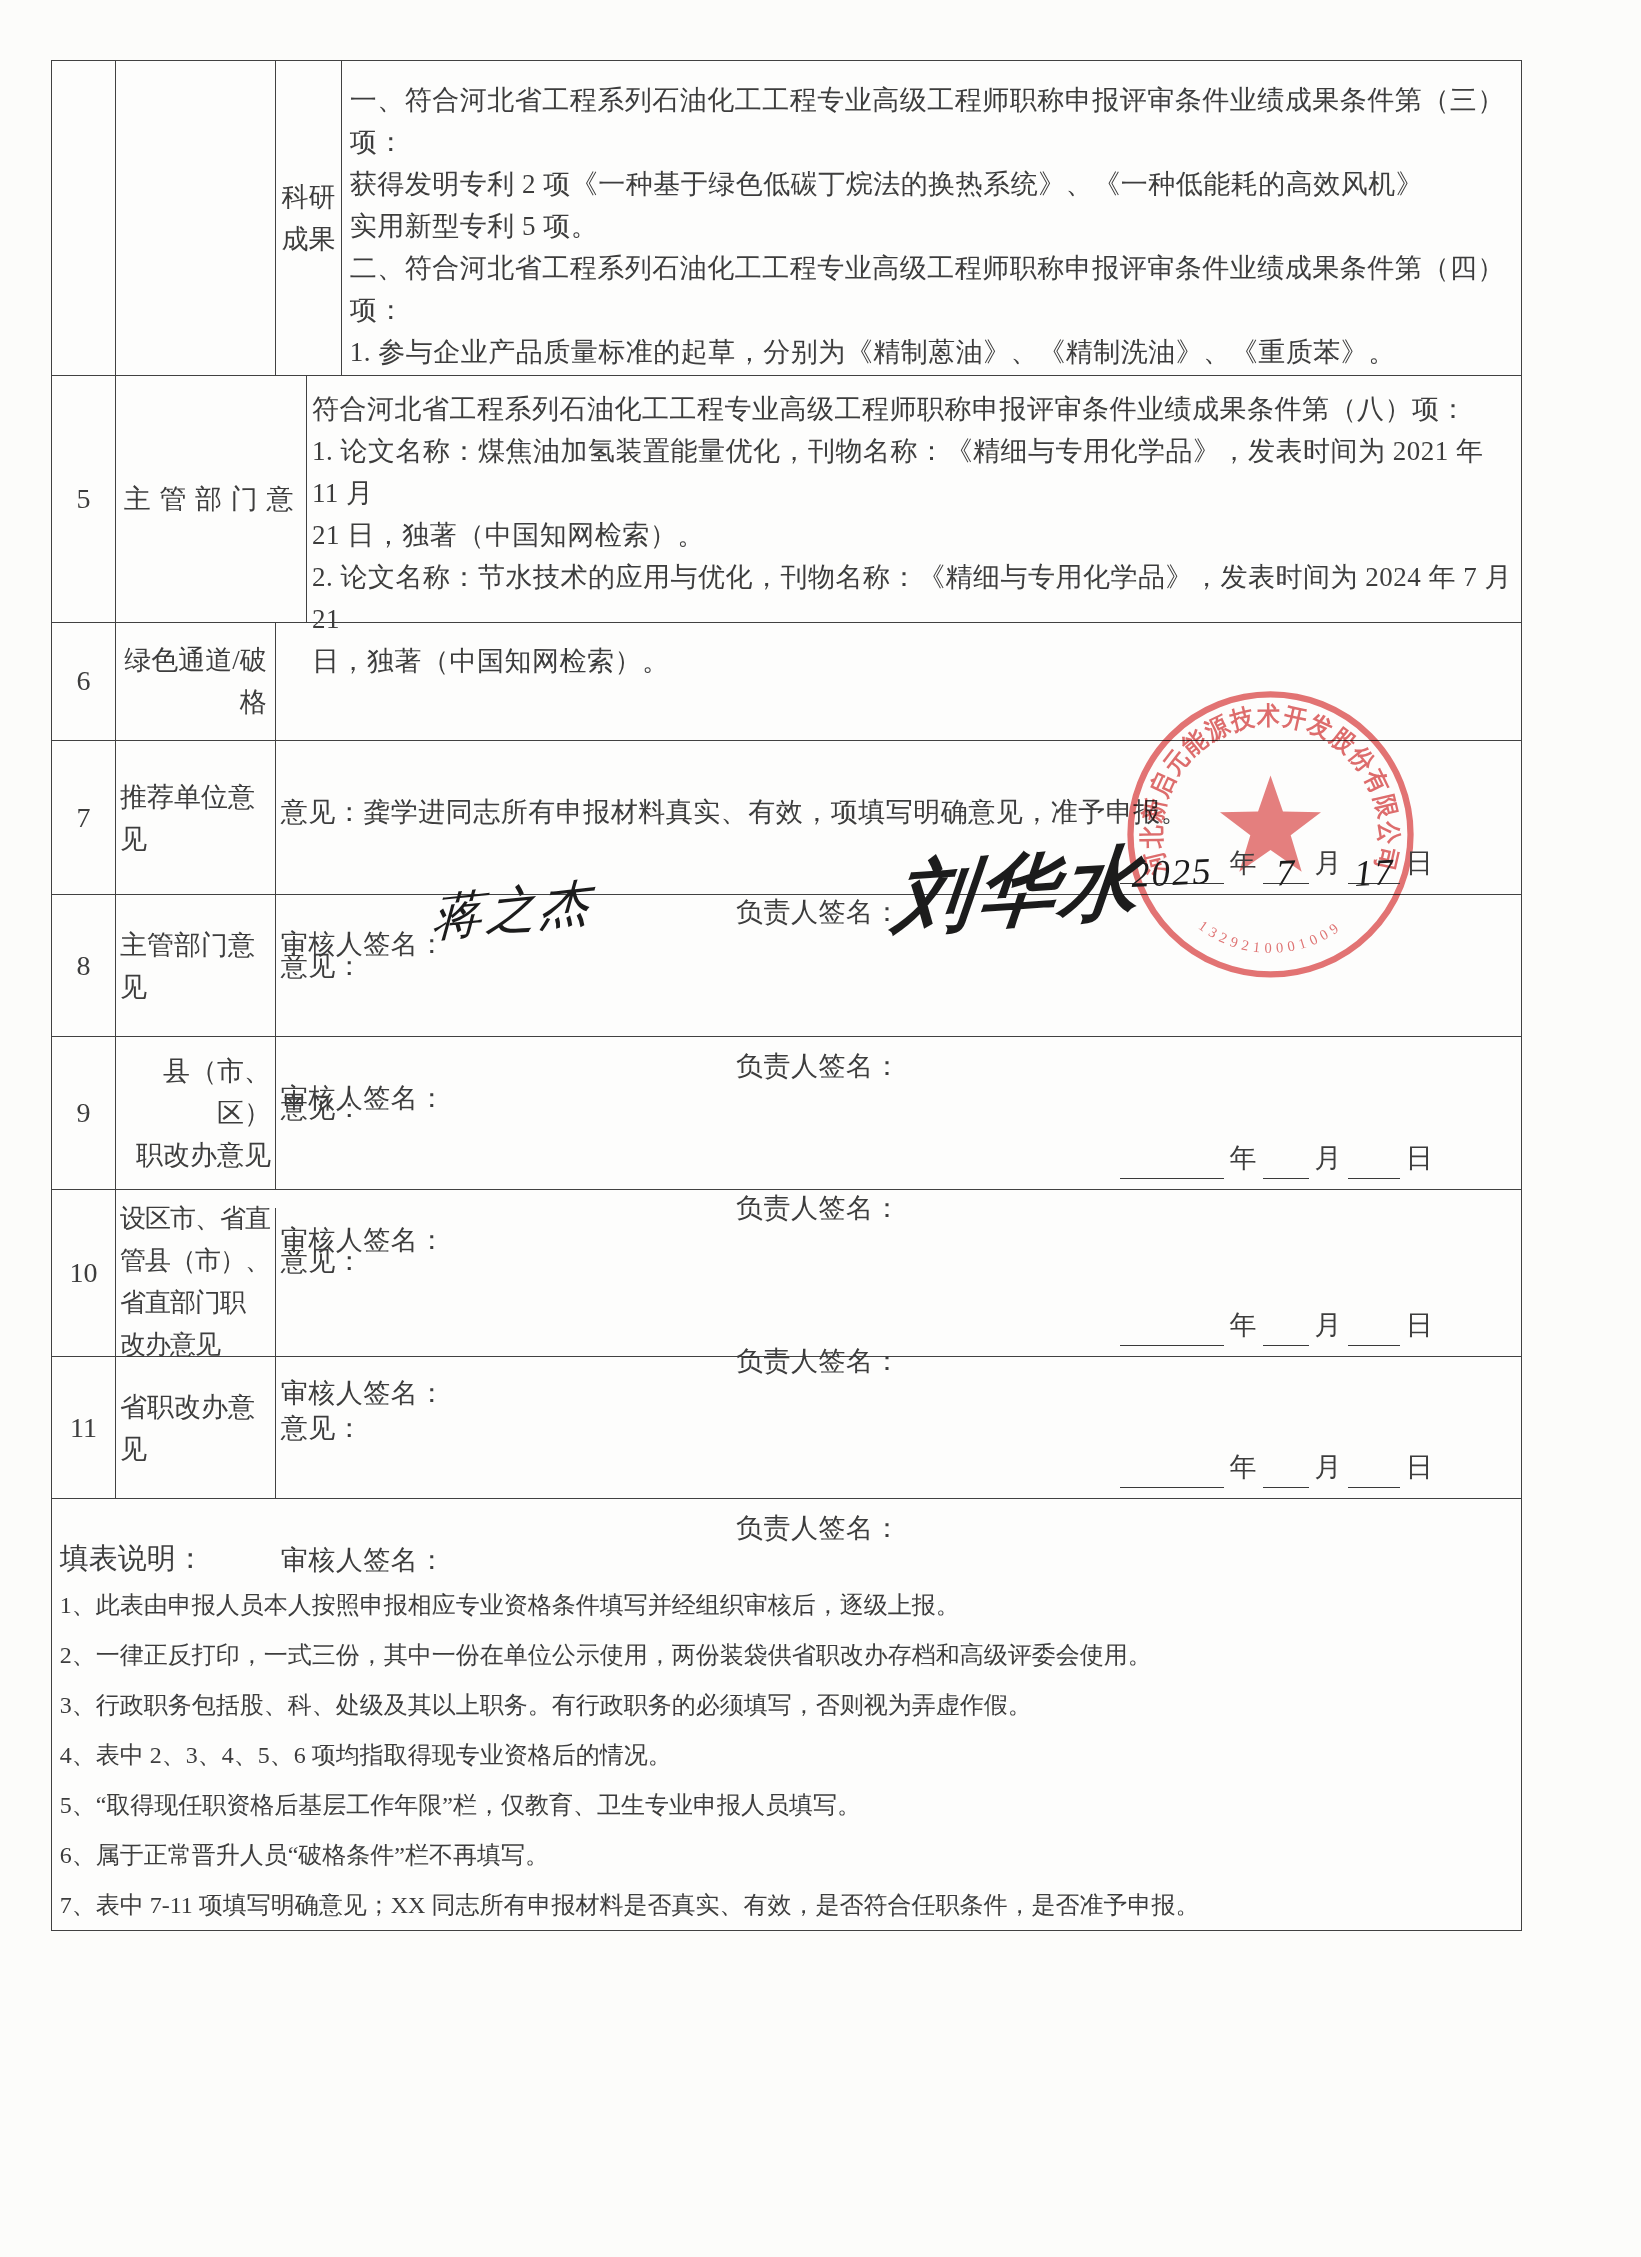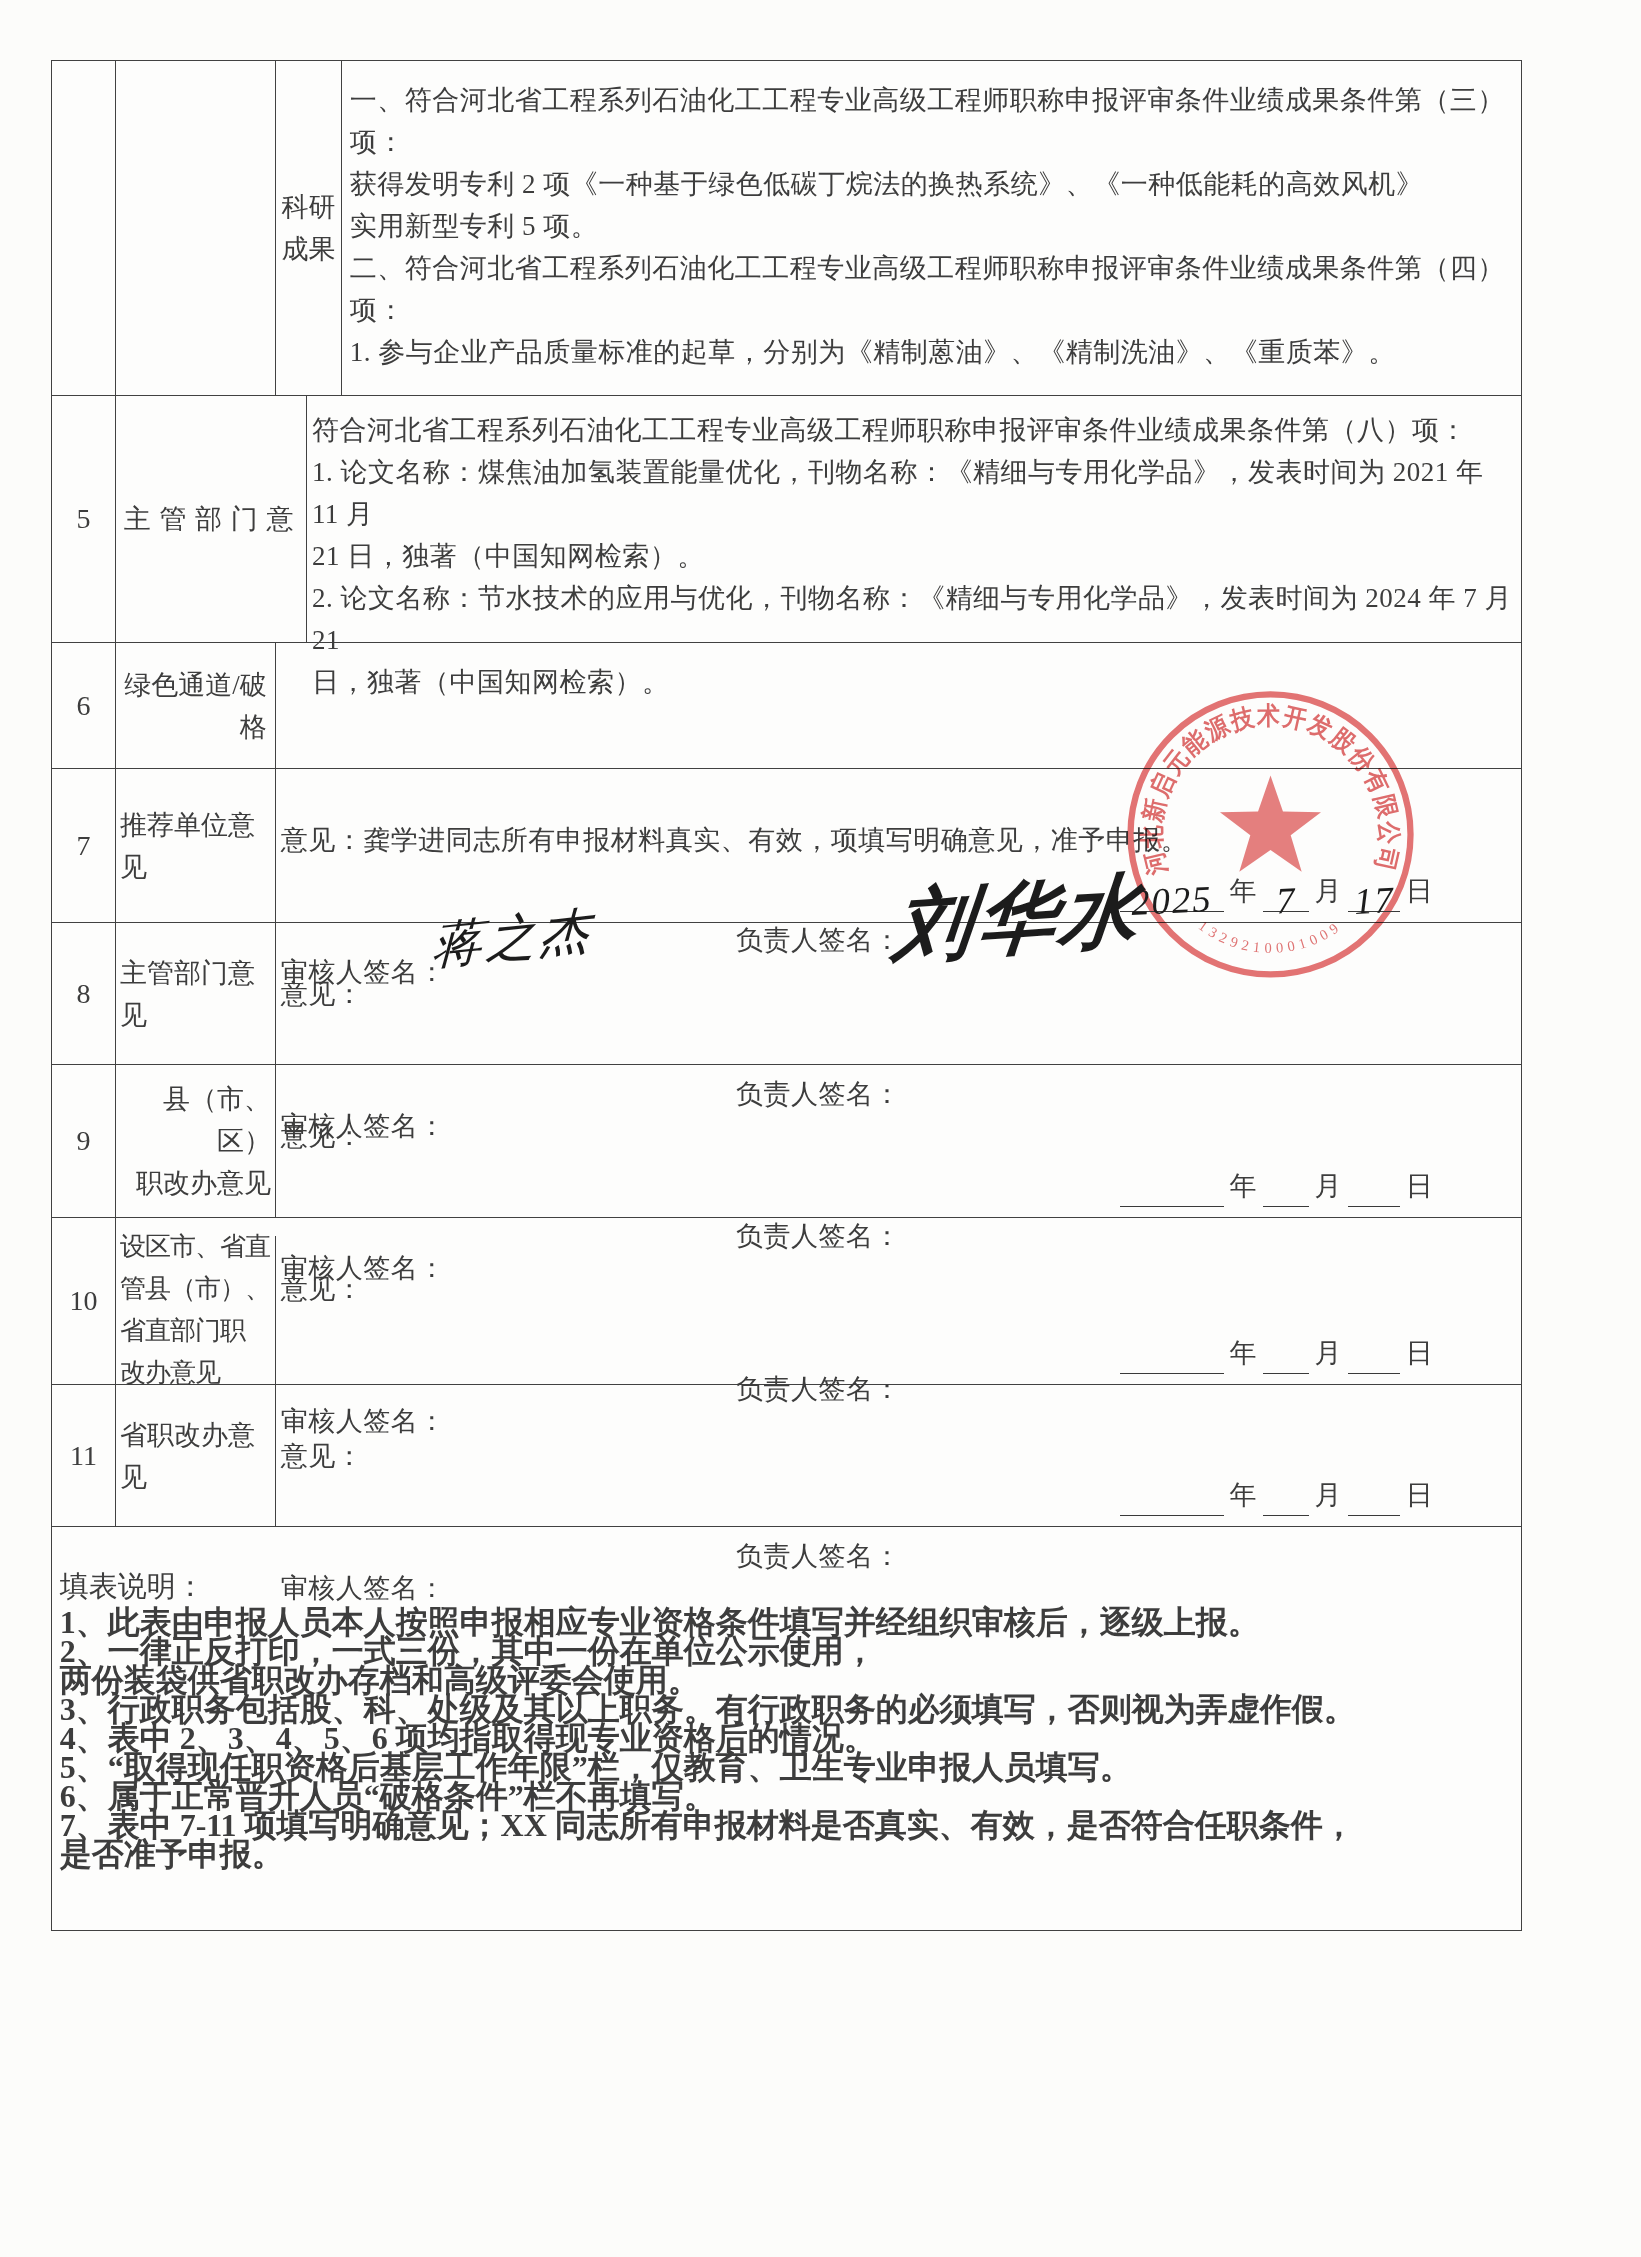--- a/index.html
+++ b/index.html
@@ -31,21 +31,21 @@
   .sig-reviewer{left:156px;top:7.7px;font-size:50px;transform:rotate(-6deg) skewX(-8deg);}
   .sig-approver{left:618px;top:-11.6px;font-size:79px;font-weight:bold;transform:rotate(-4deg) skewX(-10deg);z-index:7;}
   .date-line{position:absolute;bottom:9.7px;right:82px;font-size:27px;white-space:nowrap;z-index:7;}
   .date-line .unit{margin:0 5.8px 0 5.8px;}
   .blank{display:inline-block;border-bottom:1.9px solid #3a3a3a;height:33px;text-align:center;vertical-align:bottom;}
   .blank.year{width:104px;} .blank.month{width:46px;} .blank.day{width:52px;}
   .hw{display:inline-block;font-size:37px;font-style:italic;color:#1c1c1c;transform:rotate(-3deg);
       position:relative;top:1.9px;letter-spacing:1.9px;}
   .notes-row{padding:37px 9.7px 0 7.7px;box-sizing:border-box;}
   .notes-title{font-size:29px;line-height:44px;}
-  .notes-items{font-size:32px;line-height:29px;white-space:pre-line;word-break:keep-all;font-weight:bold;}
+  .notes-items{font-size:24px;line-height:50px;white-space:pre-line;word-break:keep-all;}
   .seal{position:absolute;left:1116px;top:674px;width:309px;height:319px;mix-blend-mode:multiply;opacity:0.92;z-index:5;}
 </style>
 </head>
 <body>
 
 <div class="page">
   <div class="sheet">
 
     <div class="row r4">
       <div class="c-no"></div>

